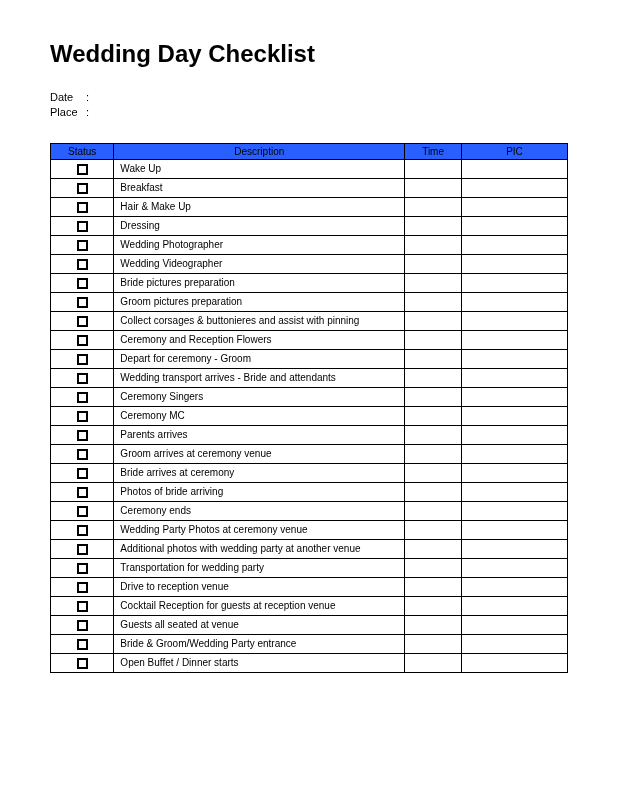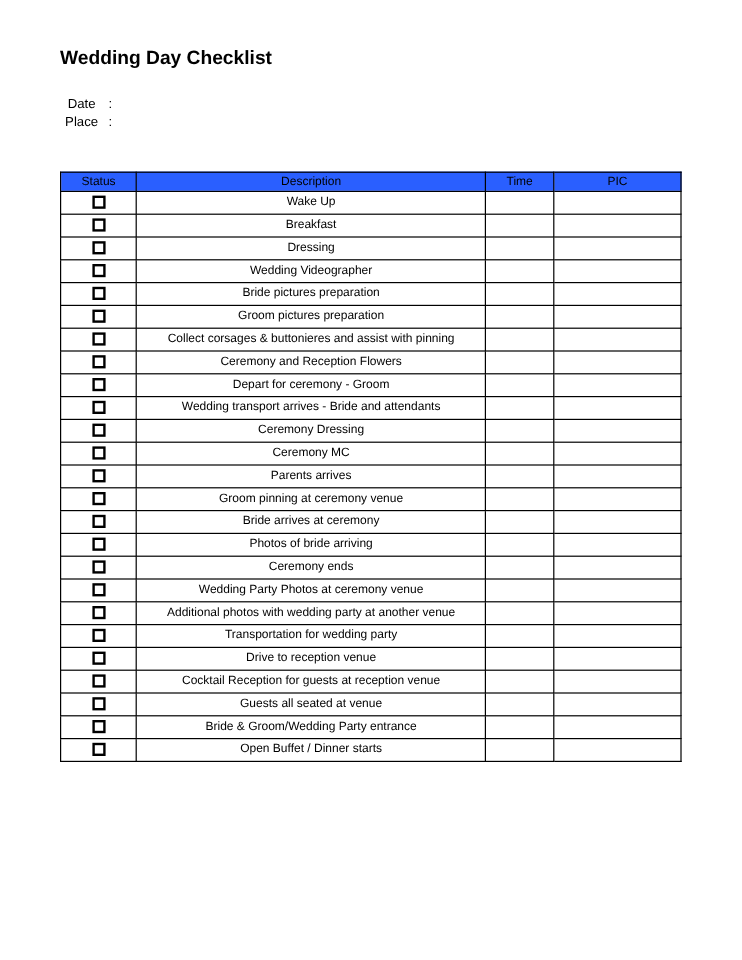--- a/index.html
+++ b/index.html
@@ -5,28 +5,27 @@
     * { box-sizing: border-box; margin: 0; padding: 0; }
     body {
       background: #fff;
       font-family: Arial, Helvetica, sans-serif;
       width: 618px;
       height: 800px;
       padding: 40px 50px 30px 50px;
       color: #000;
     }
     .title {
-      font-size: 16px;
+      font-size: 24px;
       font-weight: bold;
       margin-bottom: 22px;
     }
     .meta {
       font-size: 11px;
-      margin-bottom: 32px;
-      text-align: center;
+      margin-bottom: 22px;
     }
     .meta-row {
       display: flex;
       line-height: 1.4;
     }
     .meta-label {
       width: 36px;
     }
     .meta-colon {
       width: 12px;
@@ -50,21 +49,21 @@
       padding: 2px 6px;
       height: 19px;
       vertical-align: middle;
     }
     td.status-cell {
       width: 46px;
       text-align: center;
       padding: 1px 0;
     }
     td.desc-cell {
-      text-align: center;
+      text-align: left;
     }
     td.time-cell {
       width: 54px;
     }
     td.pic-cell {
       width: 106px;
     }
     .checkbox {
       display: inline-block;
       width: 11px;
@@ -108,26 +107,38 @@
         <td class="pic-cell"></td>
       </tr>
       <tr>
         <td class="status-cell"><span class="checkbox"></span></td>
         <td class="desc-cell">Breakfast</td>
         <td class="time-cell"></td>
         <td class="pic-cell"></td>
       </tr>
       <tr>
         <td class="status-cell"><span class="checkbox"></span></td>
+        <td class="desc-cell">Hair &amp; Make Up</td>
+        <td class="time-cell"></td>
+        <td class="pic-cell"></td>
+      </tr>
+      <tr>
+        <td class="status-cell"><span class="checkbox"></span></td>
         <td class="desc-cell">Dressing</td>
         <td class="time-cell"></td>
         <td class="pic-cell"></td>
       </tr>
       <tr>
         <td class="status-cell"><span class="checkbox"></span></td>
+        <td class="desc-cell">Wedding Photographer</td>
+        <td class="time-cell"></td>
+        <td class="pic-cell"></td>
+      </tr>
+      <tr>
+        <td class="status-cell"><span class="checkbox"></span></td>
         <td class="desc-cell">Wedding Videographer</td>
         <td class="time-cell"></td>
         <td class="pic-cell"></td>
       </tr>
       <tr>
         <td class="status-cell"><span class="checkbox"></span></td>
         <td class="desc-cell">Bride pictures preparation</td>
         <td class="time-cell"></td>
         <td class="pic-cell"></td>
       </tr>
@@ -156,39 +167,39 @@
         <td class="pic-cell"></td>
       </tr>
       <tr>
         <td class="status-cell"><span class="checkbox"></span></td>
         <td class="desc-cell">Wedding transport arrives - Bride and attendants</td>
         <td class="time-cell"></td>
         <td class="pic-cell"></td>
       </tr>
       <tr>
         <td class="status-cell"><span class="checkbox"></span></td>
-        <td class="desc-cell">Ceremony Dressing</td>
+        <td class="desc-cell">Ceremony Singers</td>
         <td class="time-cell"></td>
         <td class="pic-cell"></td>
       </tr>
       <tr>
         <td class="status-cell"><span class="checkbox"></span></td>
         <td class="desc-cell">Ceremony MC</td>
         <td class="time-cell"></td>
         <td class="pic-cell"></td>
       </tr>
       <tr>
         <td class="status-cell"><span class="checkbox"></span></td>
         <td class="desc-cell">Parents arrives</td>
         <td class="time-cell"></td>
         <td class="pic-cell"></td>
       </tr>
       <tr>
         <td class="status-cell"><span class="checkbox"></span></td>
-        <td class="desc-cell">Groom pinning at ceremony venue</td>
+        <td class="desc-cell">Groom arrives at ceremony venue</td>
         <td class="time-cell"></td>
         <td class="pic-cell"></td>
       </tr>
       <tr>
         <td class="status-cell"><span class="checkbox"></span></td>
         <td class="desc-cell">Bride arrives at ceremony</td>
         <td class="time-cell"></td>
         <td class="pic-cell"></td>
       </tr>
       <tr>

